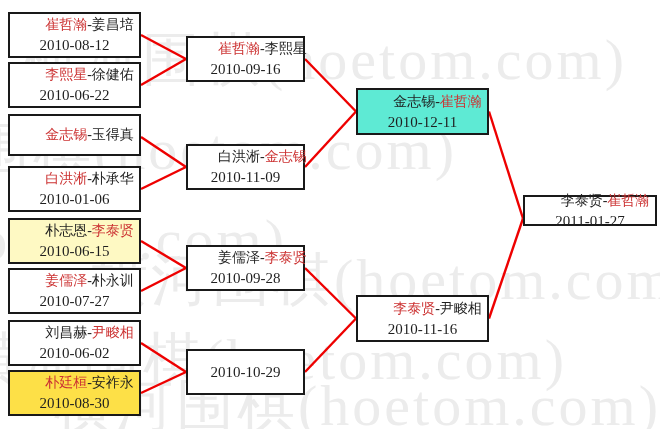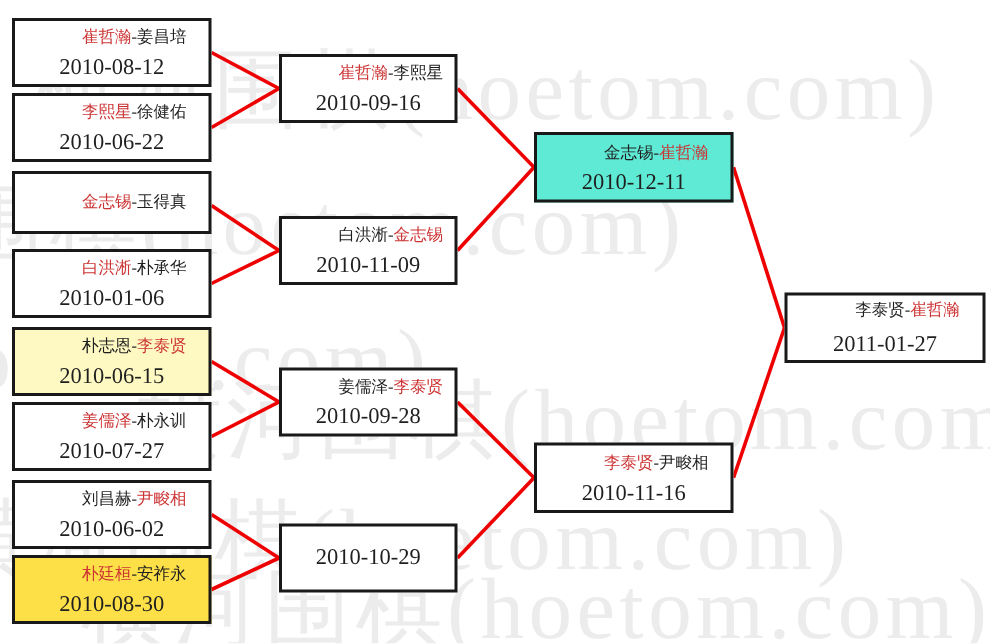--- a/index.html
+++ b/index.html
@@ -11,21 +11,21 @@
     position:absolute;font-size:58px;line-height:64px;white-space:nowrap;
     letter-spacing:3px;color:#ececec;z-index:1;user-select:none;
     font-family:"Liberation Serif","DejaVu Serif",serif;
   }
   .connectors{position:absolute;left:0;top:0;z-index:2;}
   .match{
     position:absolute;background:#ffffff;border:2px solid #191919;
     box-sizing:border-box;z-index:3;text-align:center;
     display:flex;flex-direction:column;justify-content:center;
   }
-  .names{font-size:11px;line-height:20px;white-space:nowrap;padding-left:30px;}
+  .names{font-size:14px;line-height:20px;white-space:nowrap;padding-left:30px;}
   .date{font-size:15px;line-height:20px;}
 </style>
 </head>
 <body>
 
 <div class="stage">
   <div id="wm-layer">
       <div class="watermark" style="left: 20px; top: 28px; color: rgb(236, 236, 236);">横河围棋(hoetom.com)</div>
       <div class="watermark" style="left: -150px; top: 118px; color: rgb(236, 236, 236);">横河围棋(hoetom.com)</div>
       <div class="watermark" style="left: -320px; top: 208px; color: rgb(236, 236, 236);">横河围棋(hoetom.com)</div>
@@ -97,18 +97,18 @@
         <div class="date" style="color: rgb(31, 31, 31);">2010-10-29</div>
       </div>
       <div class="match" style="left: 356px; top: 88px; width: 133px; height: 47px; border-color: rgb(25, 25, 25); background: #5eead4;">
         <div class="names"><span style="color: rgb(31, 31, 31);">金志锡</span><span style="color: rgb(31, 31, 31);">-</span><span style="color: rgb(204, 51, 51);">崔哲瀚</span></div>
         <div class="date" style="color: rgb(31, 31, 31);">2010-12-11</div>
       </div>
       <div class="match" style="left: 356px; top: 295px; width: 133px; height: 47px; border-color: rgb(25, 25, 25); background: rgb(255, 255, 255);">
         <div class="names"><span style="color: rgb(204, 51, 51);">李泰贤</span><span style="color: rgb(31, 31, 31);">-</span><span style="color: rgb(31, 31, 31);">尹畯相</span></div>
         <div class="date" style="color: rgb(31, 31, 31);">2010-11-16</div>
       </div>
-      <div class="match" style="left: 523px; top: 195px; width: 134px; height: 47px; border-color: rgb(25, 25, 25); background: rgb(255, 255, 255); justify-content: space-between;">
+      <div class="match" style="left: 523px; top: 195px; width: 134px; height: 31px; border-color: rgb(25, 25, 25); background: rgb(255, 255, 255);">
         <div class="names"><span style="color: rgb(31, 31, 31);">李泰贤</span><span style="color: rgb(31, 31, 31);">-</span><span style="color: rgb(204, 51, 51);">崔哲瀚</span></div>
         <div class="date" style="color: rgb(31, 31, 31);">2011-01-27</div>
       </div>
     </div>
 </div>
 
 </body></html>

